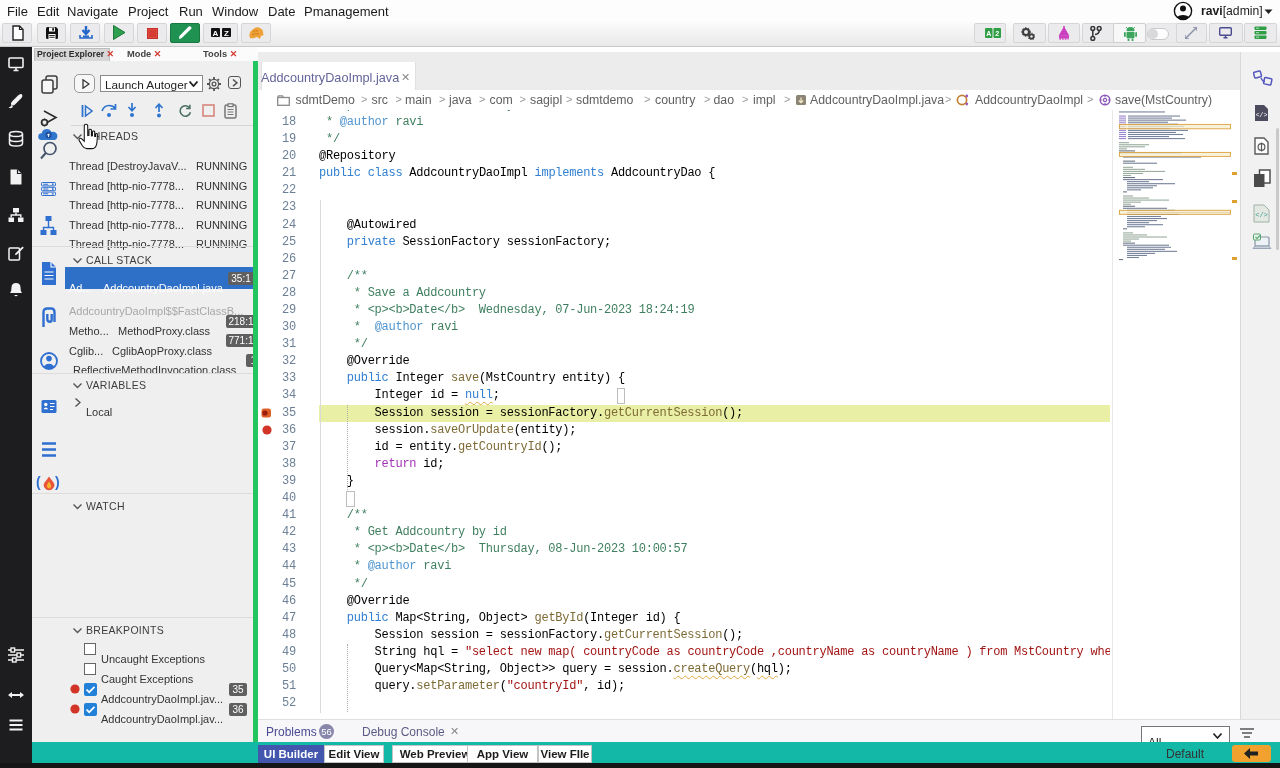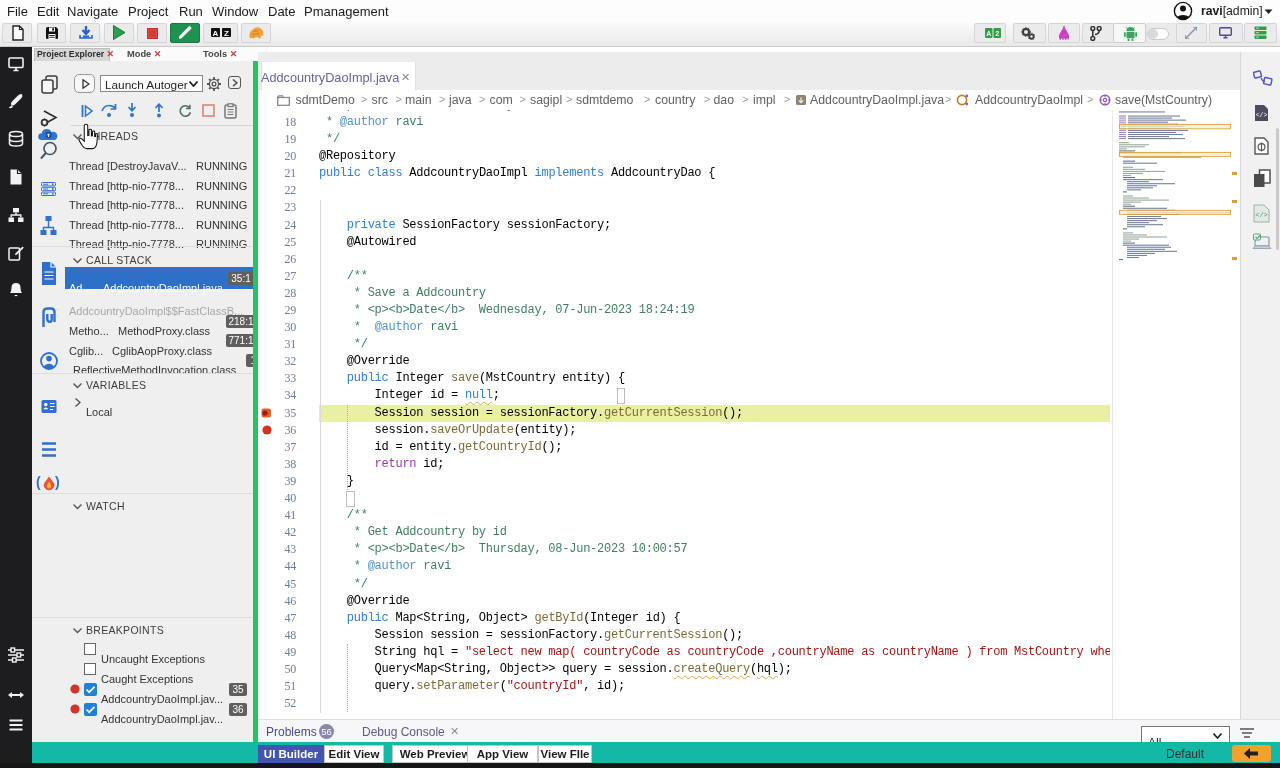--- a/index.html
+++ b/index.html
@@ -12,21 +12,21 @@
 #panel { position:absolute; left:32px; top:61px; width:226px; height:681px; background:#efefef; border-right:5px solid #22c55e; overflow:hidden; }
 .hdr { position:absolute; font-size:10.5px; color:#3c3c3c; letter-spacing:0.3px; }
 .prow { position:absolute; font-size:11px; color:#333; white-space:nowrap;margin-top:11px; }
 .badge { position:absolute; background:#5f5f5f; color:#fff; font-size:10px; border-radius:2px; text-align:center; line-height:13px; height:13px; }
 #editor { position:absolute; left:258px; top:47px; width:982px; height:672px; background:#fff; overflow:hidden; }
 #tabstrip { position:absolute; left:0; top:5px; width:982px; height:43px; background:#ececec; }
 #tab1 { position:absolute; left:3px; top:10px; width:155px; height:33px; background:#fff; border-left:1px solid #e0e0e0; border-right:1px solid #e0e0e0; }
 #breadcrumb { position:absolute; left:0; top:43px; width:982px; height:20px; background:#fff; z-index:5; }
 .mono { font-family:"Liberation Mono",monospace; font-size:12px; letter-spacing:-0.2508px; }
 #codelines { position:absolute; left:61px; top:49.900000000000006px; width:791px; overflow:hidden; }
-#gutternums { position:absolute; left:15px; top:49.900000000000006px; width:23px; text-align:right; color:#6b7f96;font-family:Liberation Serif, serif; }
+#gutternums { position:absolute; left:15px; top:49.900000000000006px; width:23px; text-align:right; color:#6b7f96; }
 .cl { height:17.1px; line-height:17.1px; white-space:pre; }
 .k { color:#3180d2; } .m { color:#7d6a35; } .c { color:#3f7f5f; } .d { color:#4f94cf; }
 .s { color:#a31515; } .p { color:#a233b5; } .g { color:#9e9e9e; }
 .u { text-decoration:underline wavy #e3a83d 1px; text-underline-offset:2.5px; }
 #rsidebar { position:absolute; left:1240px; top:52px; width:40px; height:710px; background:#f1f1f2; border-left:1px solid #d8d8d8; }
 #problemsrow { position:absolute; left:258px; top:719px; width:1022px; height:23px; background:#f7f7f9; border-top:1px solid #e0e0e0; }
 #statusrow { position:absolute; left:32px; top:742px; width:1248px; height:20.5px; background:#14b8a6; }
 #blackbar { position:absolute; left:0; top:762.5px; width:1280px; height:5.5px; background:#161616; }
 .stab { position:absolute; top:3px; height:17.5px; font-size:11.5px; font-weight:bold; color:#1c1c1c; text-align:center; border:1px solid #c4c4c4; line-height:16px; background:#fff; }
 </style></head>
@@ -399,22 +399,22 @@
  <div class="abs" style="left:89px;top:357.70000000000005px;width:1px;height:85.5px;border-left:1px dotted #ababab"></div>
  <div class="abs" style="left:89px;top:597.1px;width:1px;height:68.4px;border-left:1px dotted #ababab"></div>
  <div id="codelines" class="mono">
 <div class="cl"><span class="c"> * &lt;p&gt;&lt;b&gt;Date&lt;/b&gt;  Wednesday, 07-Jun-2023 18:24:19</span></div>
 <div class="cl"><span class="c"> * </span><span class="d">@author</span><span class="c"> ravi</span></div>
 <div class="cl"><span class="c"> */</span></div>
 <div class="cl">@Repository</div>
 <div class="cl"><span class="k">public</span> <span class="k">class</span> AddcountryDaoImpl <span class="k">implements</span> AddcountryDao {</div>
 <div class="cl"></div>
 <div class="cl"></div>
+<div class="cl">    @Autowired</div>
 <div class="cl">    <span class="k">private</span> SessionFactory sessionFactory;</div>
-<div class="cl">    @Autowired</div>
 <div class="cl"></div>
 <div class="cl">    <span class="c">/**</span></div>
 <div class="cl">    <span class="c"> * Save a Addcountry</span></div>
 <div class="cl">    <span class="c"> * &lt;p&gt;&lt;b&gt;Date&lt;/b&gt;  Wednesday, 07-Jun-2023 18:24:19</span></div>
 <div class="cl">    <span class="c"> *  </span><span class="d">@author</span><span class="c"> ravi</span></div>
 <div class="cl">    <span class="c"> */</span></div>
 <div class="cl">    @Override</div>
 <div class="cl">    <span class="k">public</span> Integer <span class="m">save</span>(MstCountry entity) {</div>
 <div class="cl">        Integer id = <span class="k u">null</span>;</div>
 <div class="cl">        Session session = sessionFactory.<span class="m">getCurrentSession</span>();</div>

